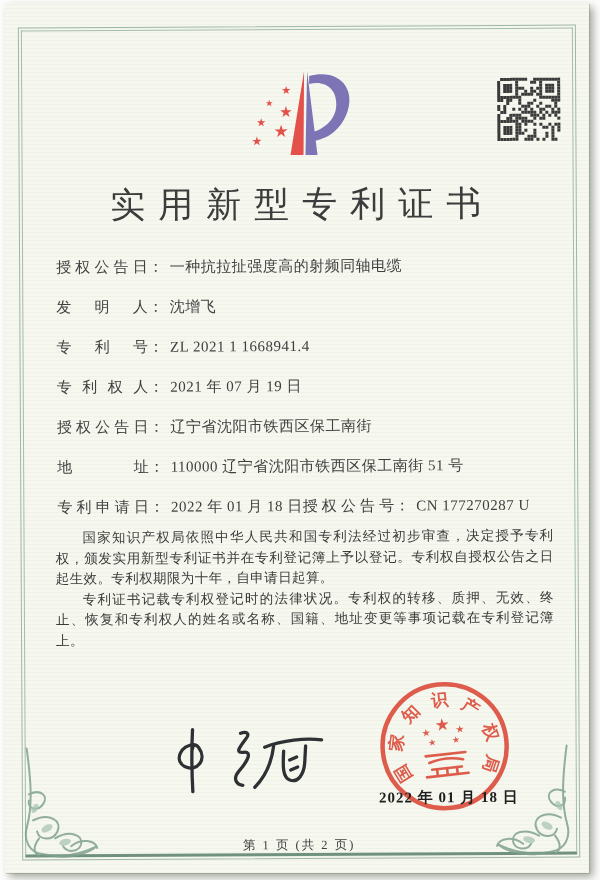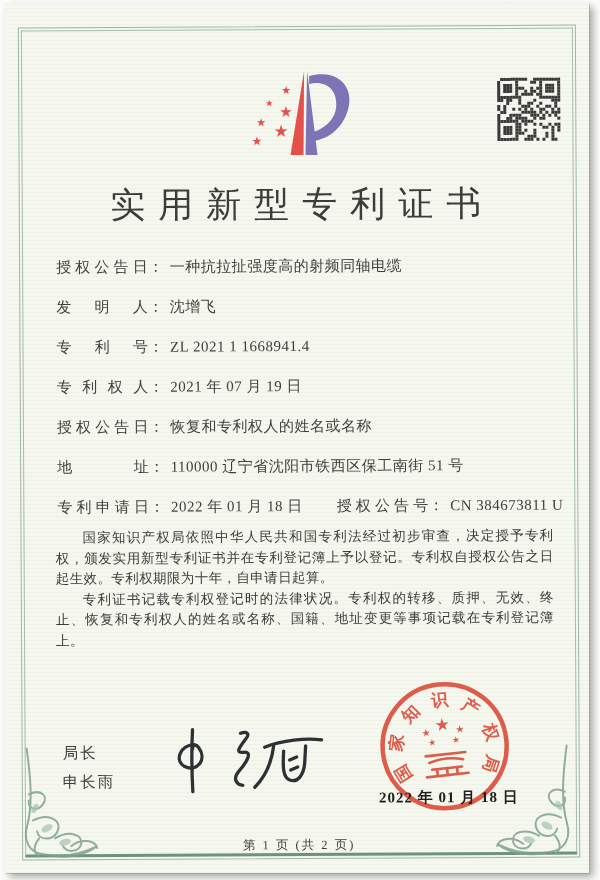--- a/index.html
+++ b/index.html
@@ -21,21 +21,21 @@
   .logo{position:absolute;left:238px;top:58px;width:124px;height:110px;}
   .logo .star{position:absolute;color:#e4504a;line-height:1;}
   .qr{position:absolute;left:494px;top:76px;width:63px;height:63px;}
   .qr-px{position:absolute;left:0;top:0;width:3px;height:3px;background:transparent;}
   .title{position:absolute;left:0;top:178px;width:100%;text-align:center;
     font-size:35px;letter-spacing:13px;color:#3c3c3c;font-weight:500;text-indent:13px;}
   .fields{position:absolute;left:52px;top:254px;width:500px;font-size:15px;color:#3f3f3f;}
   .frow{height:40px;letter-spacing:.5px;white-space:nowrap;}
   .flabel{display:inline-block;width:92px;text-align:justify;text-align-last:justify;vertical-align:top;}
   .fcolon{display:inline-block;margin-right:6px;}
-  .grant-no{margin-left:34px;}
+  .grant-no{}
   .paras{position:absolute;left:50px;top:524px;width:498px;font-size:13.5px;line-height:20.5px;
     color:#3b3b3b;text-align:justify;letter-spacing:.4px;}
   .paras p{margin:0;text-indent:2em;}
   .signer{position:absolute;left:56px;top:734px;font-size:15.5px;color:#3d3d3d;letter-spacing:2px;line-height:29px;}
   .sig-svg{position:absolute;left:158px;top:710px;}
   .seal{position:absolute;left:366px;top:672px;width:144px;height:144px;transform:rotate(-6deg);
     mix-blend-mode:multiply;opacity:.92;}
   .seal-char{font-size:17px;fill:#dc4e3d;text-anchor:middle;font-family:"Liberation Serif",serif;font-weight:bold;}
   .seal-date{position:absolute;left:372px;top:786px;font-size:15px;color:#1e1e1e;letter-spacing:1px;font-weight:600;}
   .footer{position:absolute;left:0;top:834px;width:100%;text-align:center;font-size:12.5px;
@@ -117,39 +117,35 @@
       <div class="frow">
         <span class="flabel">发明人</span><span class="fcolon">：</span><span>沈增飞</span>
       </div>
       <div class="frow">
         <span class="flabel">专利号</span><span class="fcolon">：</span><span>ZL 2021 1 1668941.4</span>
       </div>
       <div class="frow">
         <span class="flabel">专利权人</span><span class="fcolon">：</span><span>2021 年 07 月 19 日</span>
       </div>
       <div class="frow">
-        <span class="flabel">授权公告日</span><span class="fcolon">：</span><span>恢复和专利权人的姓名或名称</span>
+        <span class="flabel">授权公告日</span><span class="fcolon">：</span><span>辽宁省沈阳市铁西区保工南街</span>
       </div>
       <div class="frow">
         <span class="flabel">地址</span><span class="fcolon">：</span><span>110000 辽宁省沈阳市铁西区保工南街 51 号</span>
       </div>
       <div class="frow">
-        <span class="flabel">专利申请日</span><span class="fcolon">：</span><span>2022 年 01 月 18 日</span><span class="flabel grant-no">授权公告号</span><span class="fcolon">：</span><span>CN 384673811 U</span>
+        <span class="flabel">专利申请日</span><span class="fcolon">：</span><span>2022 年 01 月 18 日</span><span class="flabel grant-no">授权公告号</span><span class="fcolon">：</span><span>CN 177270287 U</span>
       </div>
     </div>
 
     <div class="paras">
       <p>国家知识产权局依照中华人民共和国专利法经过初步审查，决定授予专利权，颁发实用新型专利证书并在专利登记簿上予以登记。专利权自授权公告之日起生效。专利权期限为十年，自申请日起算。</p>
       <p>专利证书记载专利权登记时的法律状况。专利权的转移、质押、无效、终止、恢复和专利权人的姓名或名称、国籍、地址变更等事项记载在专利登记簿上。</p>
     </div>
 
-    <div class="signer">
-      <div>局长</div>
-      <div>申长雨</div>
-    </div>
 
     <svg class="sig-svg" width="172" height="95" viewBox="0 0 172 95" fill="none">
       <g stroke="#2e3134" stroke-width="3.3" stroke-linecap="round" stroke-linejoin="round">
         <path d="M28,16 C27,34 27,58 28,78"></path>
         <path d="M30,31 C16,31 9,47 20,53 C32,59 43,46 34,34 C31,30 28,31 28,35"></path>
         <path d="M76,20 C82,18 86,20 81,26 C75,34 70,40 79,39 C88,38 83,48 74,58 C68,65 71,71 78,72"></path>
         <path d="M100,34 C118,27 141,25 157,27"></path>
         <path d="M109,33 C107,49 101,63 90,74"></path>
         <path d="M119,38 C118,54 118,64 125,67 C133,70 139,62 140,50 L141,33"></path>
         <path d="M125,47 L132,44"></path>

